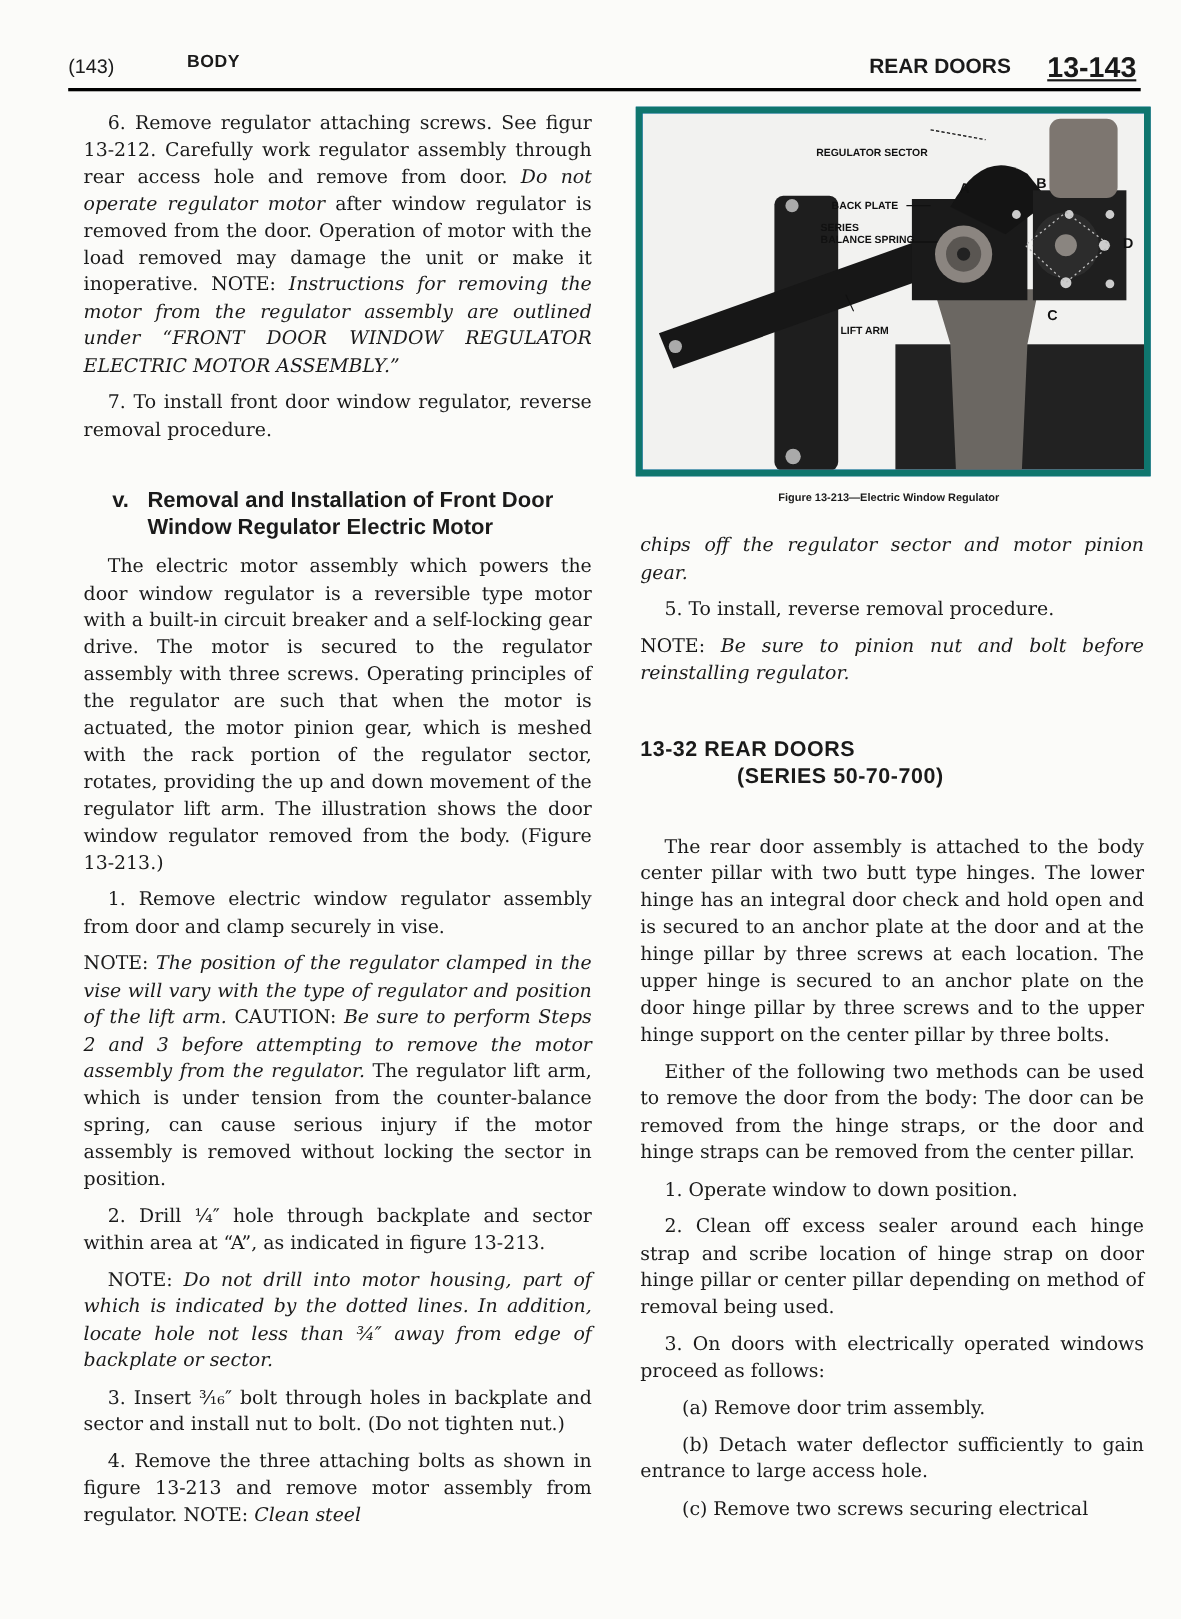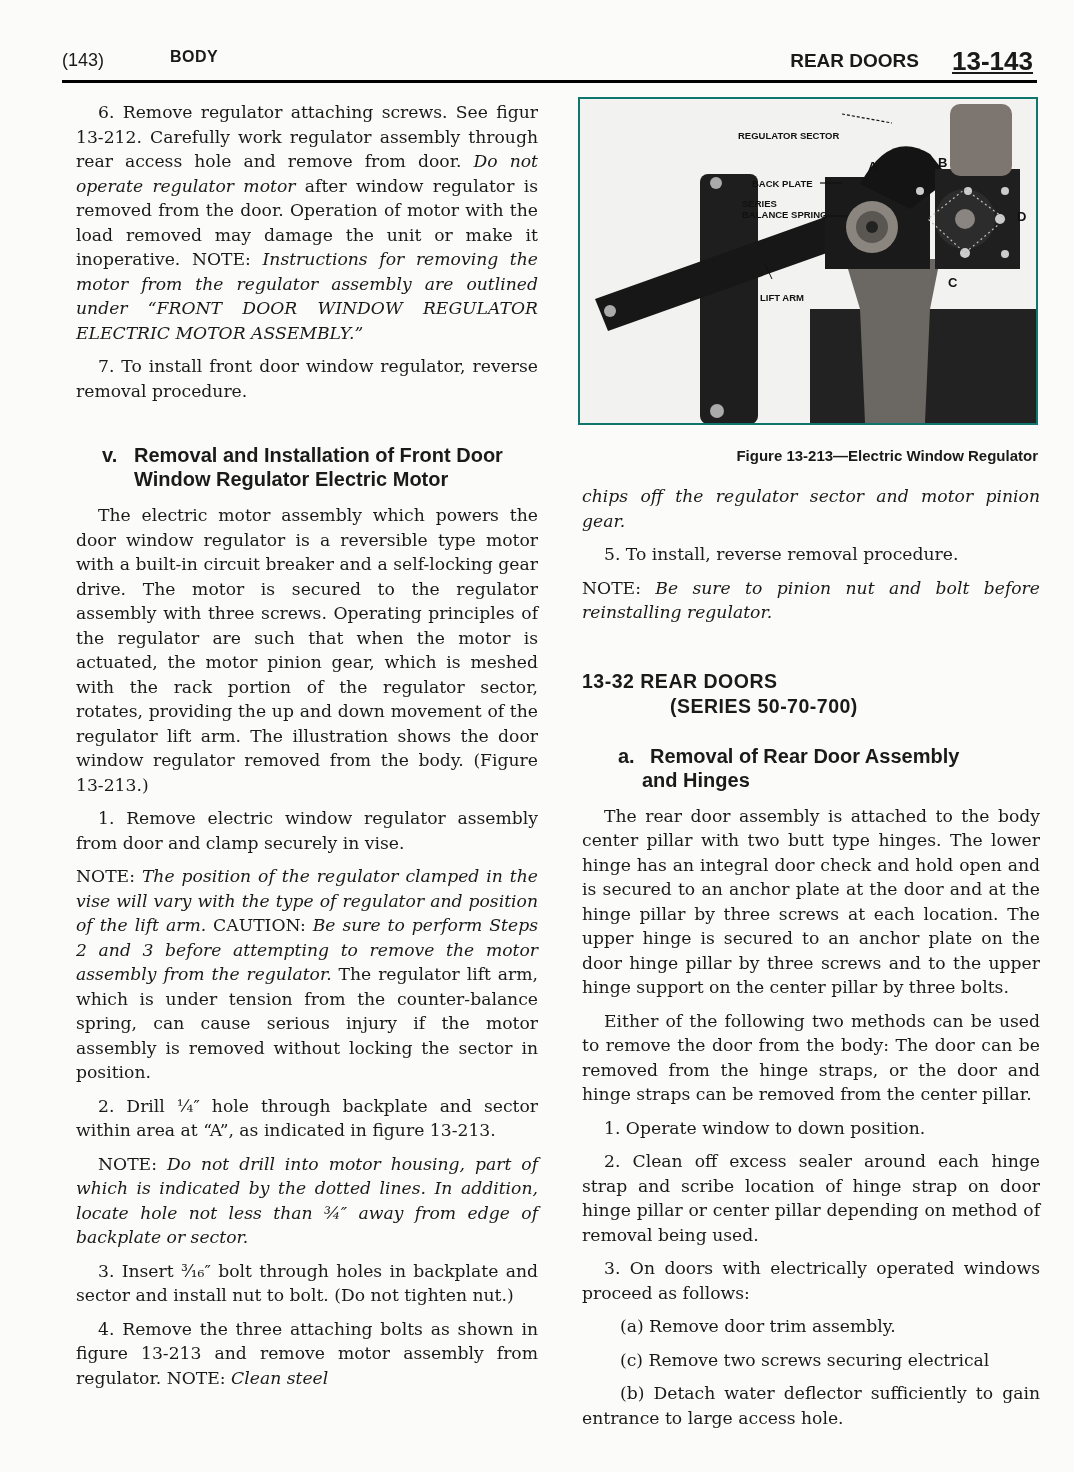--- a/index.html
+++ b/index.html
@@ -13,24 +13,24 @@
   .col { position:absolute; font-size:17.2px; line-height:24.5px; text-align:justify; }
   .col p { margin:0 0 9px 0; text-indent:22px; }
   .col p.noind { text-indent:0; }
   .col p.sub-ind { text-indent:38px; }
   .col i { font-style:italic; }
   .left { left:76px; top:100px; width:462px; }
   .right { left:582px; top:484px; width:458px; }
   .h-small { font-family:"Liberation Sans", sans-serif; font-weight:bold; font-size:20px; line-height:24px; margin:0 0 12px 0; }
   .h-small .lbl { display:inline-block; width:32px; }
   .h-small .l2 { padding-left:58px; display:block; }
-  .h-big { font-family:"Liberation Sans", sans-serif; font-weight:bold; font-size:19.5px; line-height:25px; margin:44px 0 25px 0; letter-spacing:0.5px; }
+  .h-big { font-family:"Liberation Sans", sans-serif; font-weight:bold; font-size:19.5px; line-height:25px; margin:44px 0 39px 0; letter-spacing:0.5px; }
   .h-big .l2 { display:block; padding-left:88px; }
-  .figure { position:absolute; left:578px; top:97px; width:456px; height:324px; border:2px solid #0f766e; background:#0369a1; overflow:hidden; }
-  .fig-caption { position:absolute; left:578px; top:447px; width:460px; text-align:right; font-family:"Liberation Sans", sans-serif; font-weight:bold; font-size:15px; }
+  .figure { position:absolute; left:578px; top:97px; width:456px; height:324px; border:6px solid #0f766e; background:#0369a1; overflow:hidden; }
+  .fig-caption { position:absolute; left:578px; top:447px; width:460px; text-align:center; font-family:"Liberation Sans", sans-serif; font-weight:bold; font-size:10px; }
   .flbl { position:absolute; font-family:"Liberation Sans", sans-serif; font-weight:bold; font-size:9.5px; color:#111; white-space:nowrap; }
   .fletter { position:absolute; font-family:"Liberation Sans", sans-serif; font-weight:bold; font-size:13px; color:#111; }
 </style>
 </head>
 <body>
 
 <div class="hdr">
   <span class="pg">(143)</span>
   <span class="sec">BODY</span>
   <span class="sub">REAR DOORS</span>
@@ -97,25 +97,21 @@
 <div class="fig-caption">Figure 13-213—Electric Window Regulator</div>
 
 <div class="col right">
   <p class="noind"><i>chips off the regulator sector and motor pinion gear.</i></p>
   <p>5. To install, reverse removal procedure.</p>
   <p class="noind"><span>NOTE: </span><i>Be sure to pinion nut and bolt before reinstalling regulator.</i></p>
   <div class="h-big">
     <span>13-32  REAR DOORS</span>
     <span class="l2">(SERIES 50-70-700)</span>
   </div>
-  <div class="h-small">
-    <span class="lbl" style="padding-left:36px;">a.</span><span>Removal of Rear Door Assembly</span>
-    <span class="l2" style="padding-left:60px;">and Hinges</span>
-  </div>
   <p>The rear door assembly is attached to the body center pillar with two butt type hinges. The lower hinge has an integral door check and hold open and is secured to an anchor plate at the door and at the hinge pillar by three screws at each location. The upper hinge is secured to an anchor plate on the door hinge pillar by three screws and to the upper hinge support on the center pillar by three bolts.</p>
   <p>Either of the following two methods can be used to remove the door from the body: The door can be removed from the hinge straps, or the door and hinge straps can be removed from the center pillar.</p>
   <p>1. Operate window to down position.</p>
   <p>2. Clean off excess sealer around each hinge strap and scribe location of hinge strap on door hinge pillar or center pillar depending on method of removal being used.</p>
   <p>3. On doors with electrically operated windows proceed as follows:</p>
   <p class="sub-ind">(a) Remove door trim assembly.</p>
+  <p class="sub-ind">(b) Detach water deflector sufficiently to gain entrance to large access hole.</p>
   <p class="sub-ind">(c) Remove two screws securing electrical</p>
-  <p class="sub-ind">(b) Detach water deflector sufficiently to gain entrance to large access hole.</p>
 </div>
 
 </body></html>

